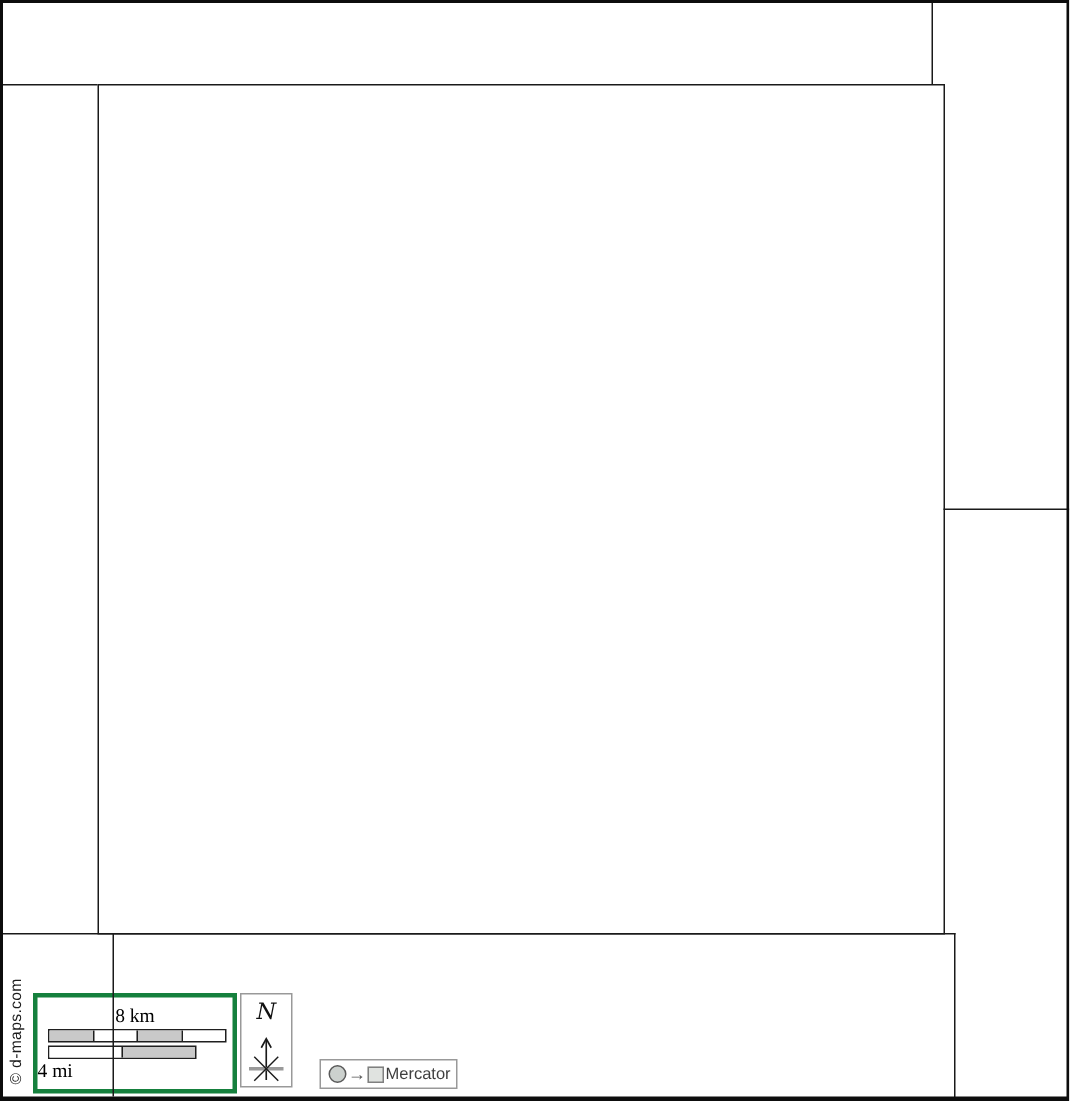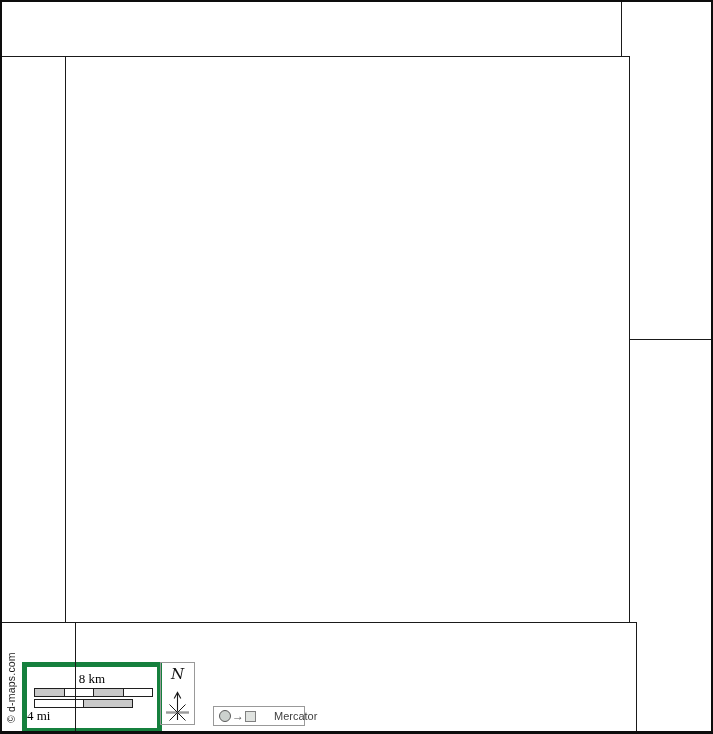--- a/index.html
+++ b/index.html
@@ -31,21 +31,21 @@
   }
   
   .copyright{
     position:absolute;left:5px;top:723px;
     transform:rotate(-90deg);transform-origin:0 0;
     font-size:10.5px;color:#1c1c1c;white-space:nowrap;letter-spacing:.2px;
   }
   
   .scale-box{
     position:absolute;left:22px;top:662px;width:130px;height:61px;
-    border:5px solid #15803d;background:transparent;box-sizing:content-box;z-index:2;
+    border:3px solid #15803d;background:transparent;box-sizing:content-box;z-index:2;
   }
   .scale-km-label{
     position:absolute;left:0;top:4px;width:130px;text-align:center;
     font-family:"Liberation Serif",serif;font-size:13px;color:#000;
   }
   .scale-mi-label{
     position:absolute;left:0;top:41px;width:111px;text-align:left;
     font-family:"Liberation Serif",serif;font-size:13px;color:#000;
   }
   .bar{
@@ -77,21 +77,21 @@
   }
   .proj-circle{
     width:10px;height:10px;border-radius:50%;
     border:1px solid #5a5a5a;background:#ccd1ce;box-sizing:content-box;flex:0 0 auto;
   }
   .proj-arrow{font-size:12px;color:#555;line-height:1;margin:0 1px;flex:0 0 auto;}
   .proj-square{
     width:9px;height:9px;border:1px solid #808080;background:#e0e3e0;
     box-sizing:content-box;flex:0 0 auto;
   }
-  .proj-label{font-size:11px;color:#3f3f3f;margin-left:18px;white-space:nowrap;}
+  .proj-label{font-size:11px;color:#3f3f3f;margin-left:1px;white-space:nowrap;}
 </style>
 </head>
 <body>
 
 <div id="stage">
 
   <div class="bline l-top"></div>
   <div class="bline l-topright-v"></div>
   <div class="main-region"></div>
   <div class="bline l-right-div"></div>

